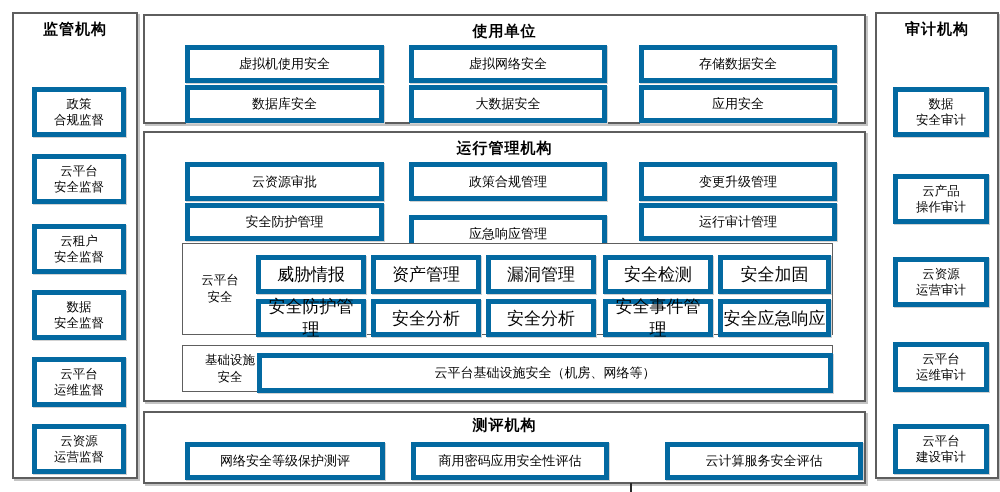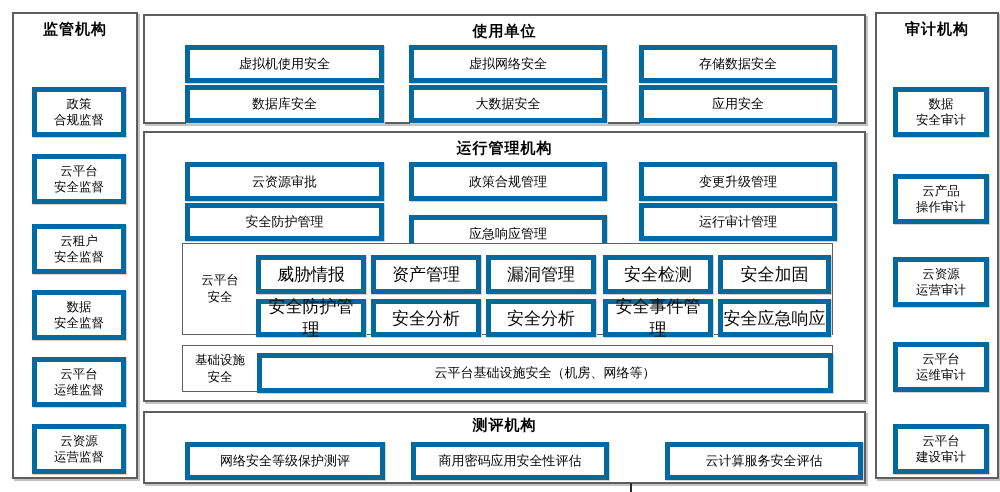--- a/index.html
+++ b/index.html
@@ -83,21 +83,21 @@
       <div class="node smallnode" style="left:420px; top:11px; width:100px; height:29px;">安全检测</div>
       <div class="node smallnode" style="left:535px; top:11px; width:103px; height:29px;">安全加固</div>
       <div class="node smallnode" style="left:73px;  top:55px; width:100px; height:28px;">安全防护管理</div>
       <div class="node smallnode" style="left:188px; top:55px; width:100px; height:28px;">安全分析</div>
       <div class="node smallnode" style="left:303px; top:55px; width:100px; height:28px;">安全分析</div>
       <div class="node smallnode" style="left:420px; top:55px; width:100px; height:28px;">安全事件管理</div>
       <div class="node smallnode" style="left:535px; top:55px; width:103px; height:28px;">安全应急响应</div>
     </div>
 
     <div class="group" style="left:37px; top:212px; width:649px; height:45px;">
-      <div class="group-label" style="left:2px; width:70px;text-align:center;">基础设施
+      <div class="group-label" style="left:12px; width:70px;text-align:center;">基础设施
 安全</div>
       <div class="node" style="left:74px; top:7px; width:566px; height:30px;">云平台基础设施安全（机房、网络等）</div>
     </div>
   </div>
 
   <div class="panel" style="left:143px; top:411px; width:719px; height:69px;">
     <div class="panel-title" style="top:3px;">测评机构</div>
     <div class="node" style="left:40px;  top:29px; width:190px; height:28px;">网络安全等级保护测评</div>
     <div class="node" style="left:266px; top:29px; width:188px; height:28px;">商用密码应用安全性评估</div>
     <div class="node" style="left:495px; top:29px; width:188px; height:28px;margin-left:25px;">云计算服务安全评估</div>

